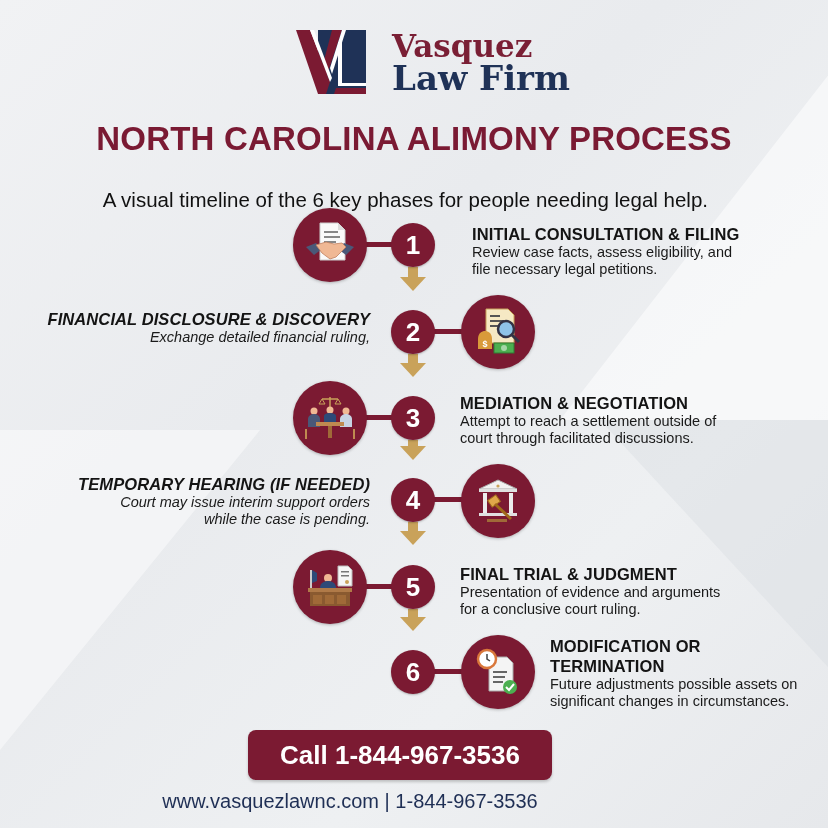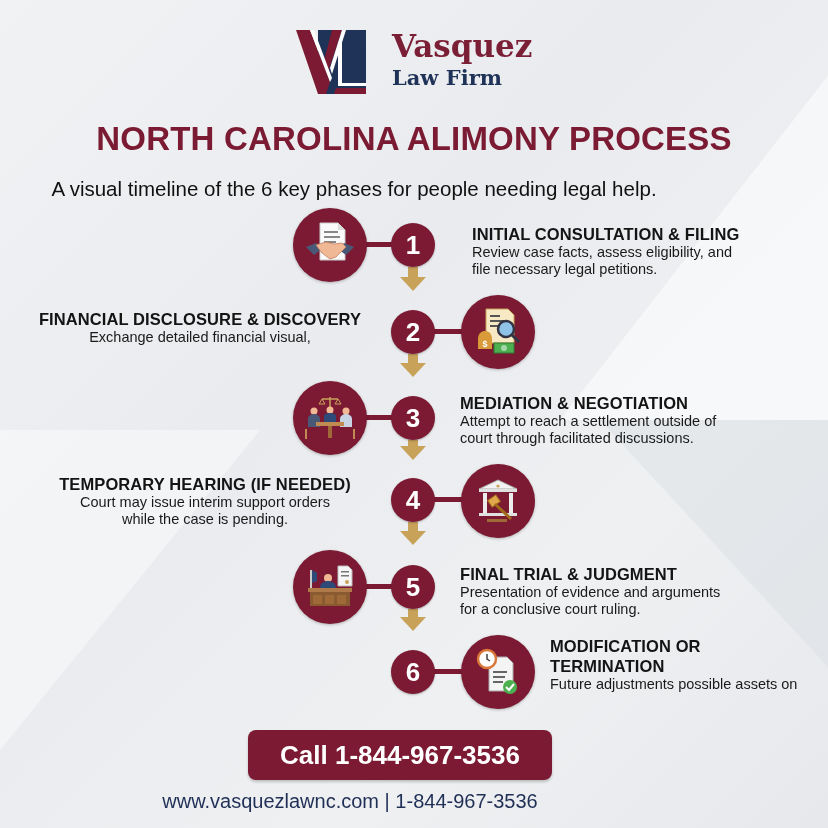--- a/index.html
+++ b/index.html
@@ -8,40 +8,40 @@
     font-family:"Liberation Sans",sans-serif;color:#1b1b1b;}
   .facet{position:absolute;pointer-events:none;}
   .f1{left:560px;top:60px;width:0;height:0;border-left:280px solid transparent;border-bottom:360px solid rgba(255,255,255,0.55);}
   .f2{left:0;top:430px;width:0;height:0;border-right:260px solid transparent;border-top:320px solid rgba(255,255,255,0.45);}
   .f3{left:600px;top:420px;width:0;height:0;border-left:240px solid transparent;border-top:260px solid rgba(220,223,228,0.5);}
 
   .logo{position:absolute;left:296px;top:28px;display:flex;align-items:center;}
   .logo-mark{width:72px;height:68px;position:relative;}
   .logo-text{margin-left:24px;font-family:"DejaVu Serif",serif;font-weight:bold;line-height:32px;}
   .logo-line1{color:#7a1f35;font-size:31px;display:block;}
-  .logo-line2{color:#1f3257;font-size:21px;display:block;}
+  .logo-line2{color:#1f3257;font-size:34px;display:block;}
 
   .title{position:absolute;left:0;width:828px;top:120px;text-align:center;color:#7a1a33;
     font-weight:bold;font-size:33px;letter-spacing:0.2px;}
-  .subtitle{position:absolute;left:0;width:708px;top:177px;text-align:center;color:#111;font-size:20.5px;}
+  .subtitle{position:absolute;left:0;width:708px;top:188px;text-align:right;color:#111;font-size:20.5px;}
 
   .num{position:absolute;width:44px;height:44px;border-radius:50%;background:#7b1a32;color:#fff;
     font-weight:bold;font-size:26px;text-align:center;line-height:44px;box-shadow:0 1px 2px rgba(0,0,0,.25);}
   .icon-circle{position:absolute;width:74px;height:74px;border-radius:50%;background:#7b1a32;
     box-shadow:0 1px 3px rgba(0,0,0,.25);display:flex;align-items:center;justify-content:center;}
   .connector{position:absolute;height:5px;background:#7b1a32;}
   .arrow{position:absolute;width:26px;}
   .arrow .stem{width:10px;margin:0 auto;background:#c9a25a;}
   .arrow .head{width:0;height:0;border-left:13px solid transparent;border-right:13px solid transparent;border-top:14px solid #c9a25a;}
 
   .step-text{position:absolute;}
   .step-title{font-weight:bold;font-size:16.5px;color:#141414;line-height:20px;letter-spacing:0.1px;}
   .step-desc{font-size:14.5px;color:#1a1a1a;line-height:17px;}
   .right{text-align:left;}
-  .left{text-align:center;}
+  .left{text-align:right;font-style:italic;}
 
   .cta{position:absolute;left:248px;top:730px;width:304px;height:50px;border-radius:8px;background:#7b1a32;
     color:#fff;font-weight:bold;font-size:26px;text-align:center;line-height:50px;box-shadow:0 2px 3px rgba(0,0,0,.2);}
   .footer{position:absolute;left:0;width:700px;top:790px;text-align:center;color:#1f2f55;font-size:20px;}
 </style>
 </head>
 <body>
 
 <div class="facet f1"></div>
 <div class="facet f2"></div>
@@ -124,21 +124,21 @@
       <circle cx="34" cy="22" r="8" fill="#8fc4e8" stroke="#334" stroke-width="2.5"></circle>
       <line x1="40" y1="28" x2="47" y2="35" stroke="#334" stroke-width="3"></line>
       <path d="M6 32c0-6 4-8 7-8s7 2 7 8v10H6z" fill="#d99a3a"></path>
       <text x="13" y="40" font-size="9" font-weight="bold" fill="#fff" text-anchor="middle" font-family="Liberation Sans, sans-serif">$</text>
       <rect x="22" y="36" width="20" height="10" fill="#4caf50" stroke="#2e7d32"></rect>
       <circle cx="32" cy="41" r="3" fill="#a5d6a7"></circle>
     </svg>
   </div>
   <div class="step-text left" style="left:30px;top:309px;width:340px;">
     <div class="step-title">FINANCIAL DISCLOSURE &amp; DISCOVERY</div>
-    <div class="step-desc">Exchange detailed financial visual,</div>
+    <div class="step-desc">Exchange detailed financial ruling,</div>
   </div>
 </div>
 
 <div>
   <div class="connector" style="left:360px;top:415px;width:40px;"></div>
   <div class="icon-circle" style="left:293px;top:381px;">
     <svg width="52" height="46" viewBox="0 0 52 46">
       <line x1="26" y1="2" x2="26" y2="12" stroke="#c9a25a" stroke-width="1.5"></line>
       <line x1="18" y1="4" x2="34" y2="4" stroke="#c9a25a" stroke-width="1.5"></line>
       <path d="M15 9h6l-3-5z" fill="none" stroke="#c9a25a"></path>
@@ -224,20 +224,21 @@
       <circle cx="14" cy="12" r="9" fill="#fff" stroke="#d9773a" stroke-width="2.5"></circle>
       <path d="M14 7v5l3 2" stroke="#444" stroke-width="1.5" fill="none"></path>
       <circle cx="37" cy="40" r="7" fill="#4caf50"></circle>
       <path d="M33 40l3 3 5-6" stroke="#fff" stroke-width="2" fill="none"></path>
     </svg>
   </div>
   <div class="step-text right" style="left:550px;top:636px;width:270px;">
     <div class="step-title">MODIFICATION OR</div>
     <div class="step-title">TERMINATION</div>
     <div class="step-desc">Future adjustments possible assets on</div>
+    <div class="step-desc">significant changes in circumstances.</div>
   </div>
 </div>
 
 <div class="cta">Call 1-844-967-3536</div>
 
 <div class="footer">
   <span>www.vasquezlawnc.com</span>
   <span>|</span>
   <span>1-844-967-3536</span>
 </div>

